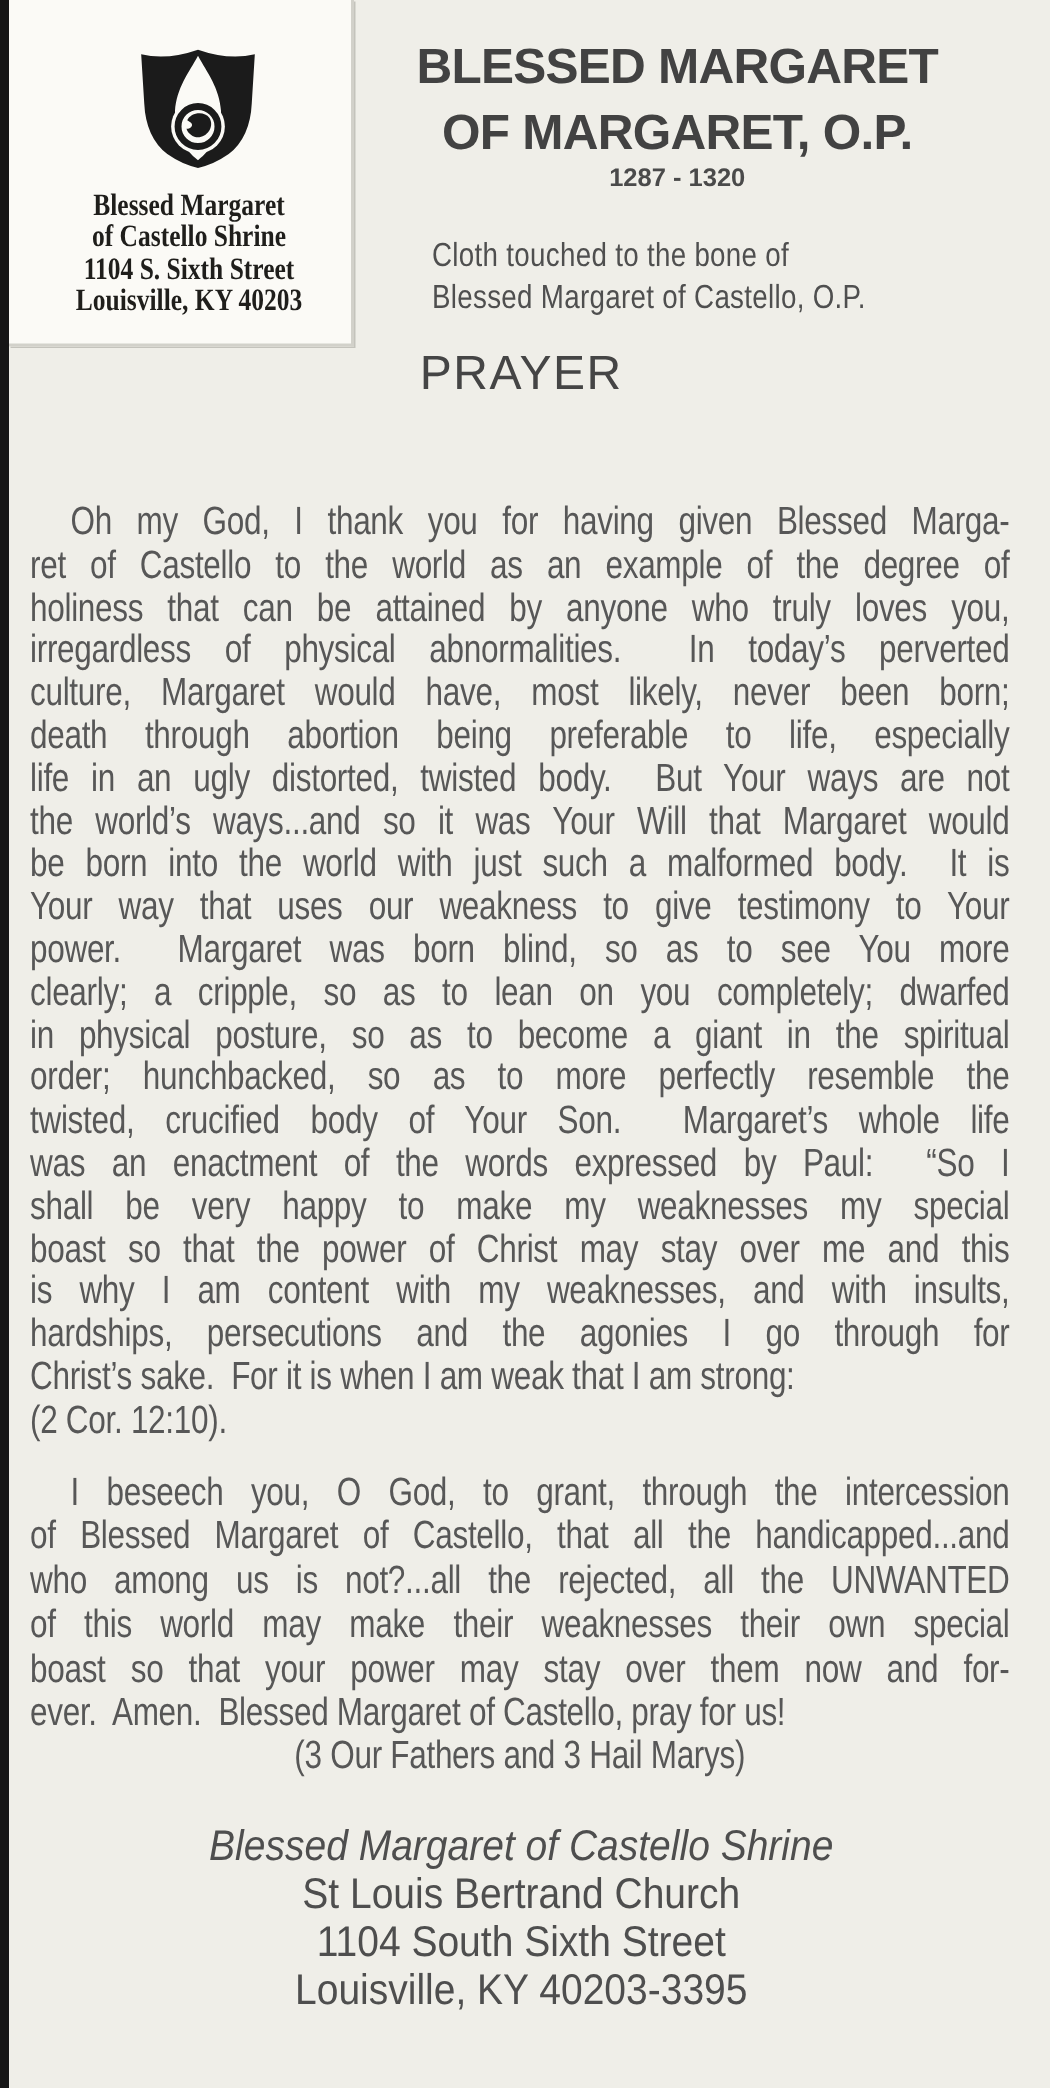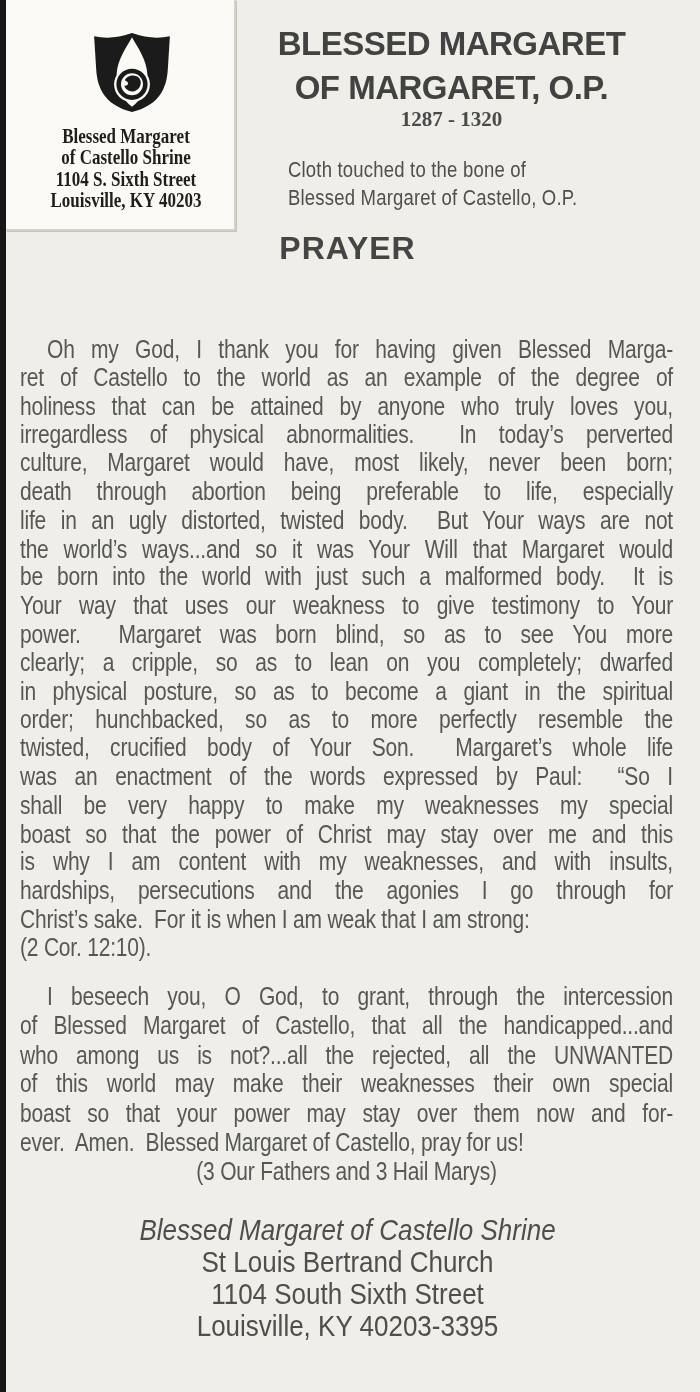--- a/index.html
+++ b/index.html
@@ -34,33 +34,32 @@
   }
   
   #title{
     left:230px;top:22px;width:443px;
     text-align:center;
     font-weight:bold;font-size:33px;line-height:44px;
     letter-spacing:-0.5px;color:#424242;
   }
   #dates{
     left:230px;top:107px;width:443px;
-    text-align:center;font-weight:bold;font-size:21px;line-height:24px;
+    text-align:center;font-weight:bold;font-size:17px;line-height:24px;
     color:#4a4a4a;
-    font-family:Liberation Serif, serif;
   }
   #subtitle{
     left:288px;top:157px;width:400px;
     font-size:18.5px;line-height:22.5px;color:#4f4f4f;
     transform:scaleY(1.2);transform-origin:top left;
     letter-spacing:0.2px;
   }
   #prayer-heading{
     left:20px;top:230px;width:655px;
-    text-align:center;font-weight:bold;font-size:32px;line-height:36px;
+    text-align:center;font-weight:normal;font-size:32px;line-height:36px;
     letter-spacing:1px;color:#454545;
   }
   
   .body-block{
     left:20px;width:653px;
     font-size:21px;color:#575757;
     letter-spacing:-0.2px;
     transform:scaleY(1.25);transform-origin:top left;
   }
   #paragraph1{top:335px;line-height:22.8px;}

